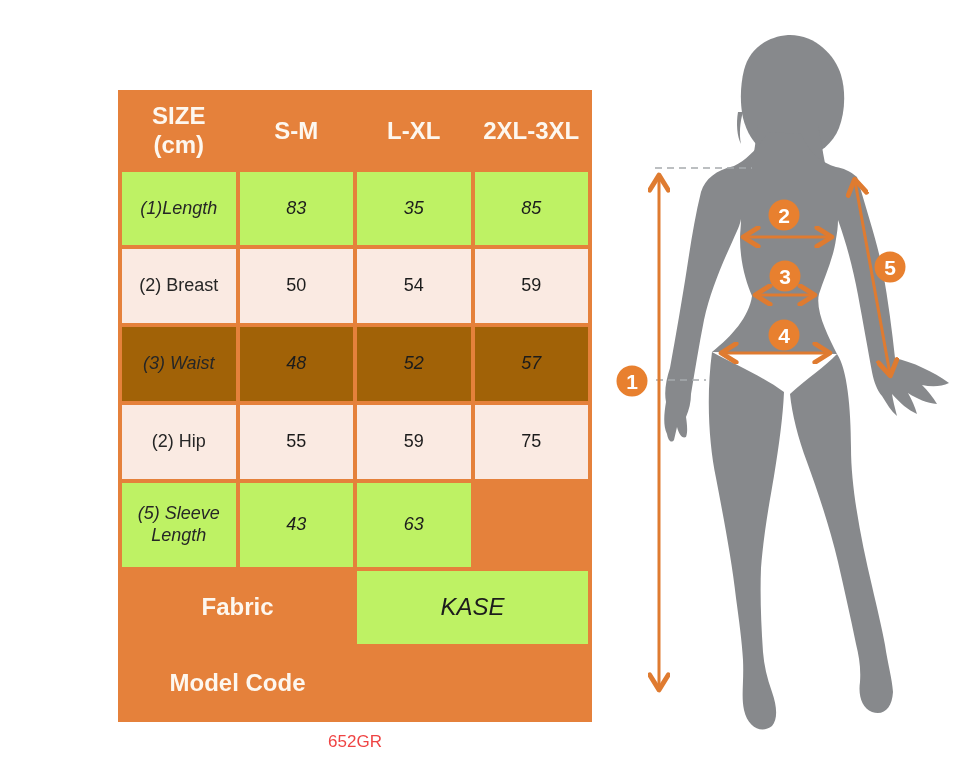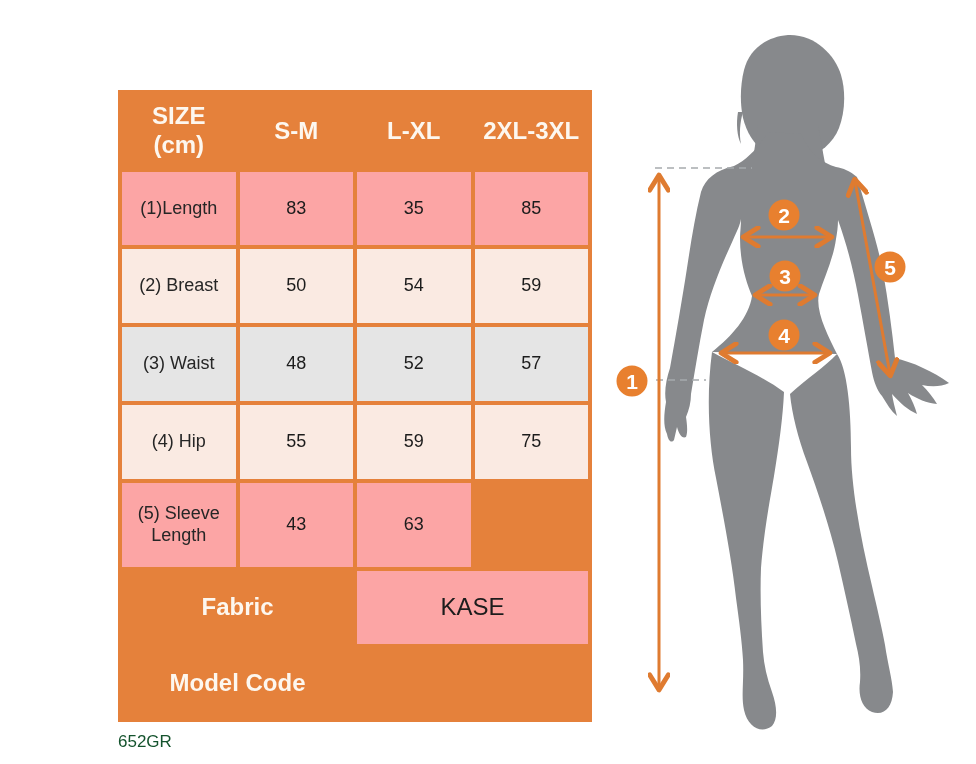--- a/index.html
+++ b/index.html
@@ -14,29 +14,29 @@
     box-sizing:border-box;background:#E5813B;padding:4px;
     display:grid;gap:4px;
     grid-template-columns:repeat(4,1fr);
     grid-template-rows:74px 73px 74px 74px 74px 84px 73px 1fr;
   }
   .cell{display:flex;align-items:center;justify-content:center;text-align:center;line-height:1.2;}
   .h{background:#E5813B;color:#FDF7EF;font-weight:bold;font-size:24px;}
   .hdr0{font-size:24px;padding:0 6px;}
   .lab{font-size:18px;color:#262626;padding:0 6px;}
   .num{font-size:18px;color:#1c1c1c;}
-  .shade-a{background:#fca5a5;}   
+  .shade-a{background:#bef264;font-style:italic;}   
   .shade-b{background:#FAEAE2;}   
-  .shade-c{background:#e5e5e5;}   
+  .shade-c{background:#a16207;font-style:italic;}   
   .span2{grid-column:span 2;}
   .footer-val{font-size:24px;color:#1c1c1c;}
 
   .product-code{
     position:absolute;top:732px;left:118px;width:474px;
-    text-align:left;font-size:17px;color:#14532d;
+    text-align:center;font-size:17px;color:#ef4444;
   }
 
   
   .figure{position:absolute;left:600px;top:20px;width:376px;height:740px;}
   .marker-num{font-weight:bold;font-size:21px;fill:#ffffff;}
 </style>
 </head>
 <body>
 
 <div class="canvas">
@@ -56,21 +56,21 @@
     <div class="cell lab shade-b">(2) Breast</div>
     <div class="cell num shade-b">50</div>
     <div class="cell num shade-b">54</div>
     <div class="cell num shade-b">59</div>
 
     <div class="cell lab shade-c">(3) Waist</div>
     <div class="cell num shade-c">48</div>
     <div class="cell num shade-c">52</div>
     <div class="cell num shade-c">57</div>
 
-    <div class="cell lab shade-b">(4) Hip</div>
+    <div class="cell lab shade-b">(2) Hip</div>
     <div class="cell num shade-b">55</div>
     <div class="cell num shade-b">59</div>
     <div class="cell num shade-b">75</div>
 
     <div class="cell lab shade-a">(5) Sleeve Length</div>
     <div class="cell num shade-a">43</div>
     <div class="cell num shade-a">63</div>
 
     <div class="cell h span2">Fabric</div>
     <div class="cell footer-val shade-a span2">KASE</div>

